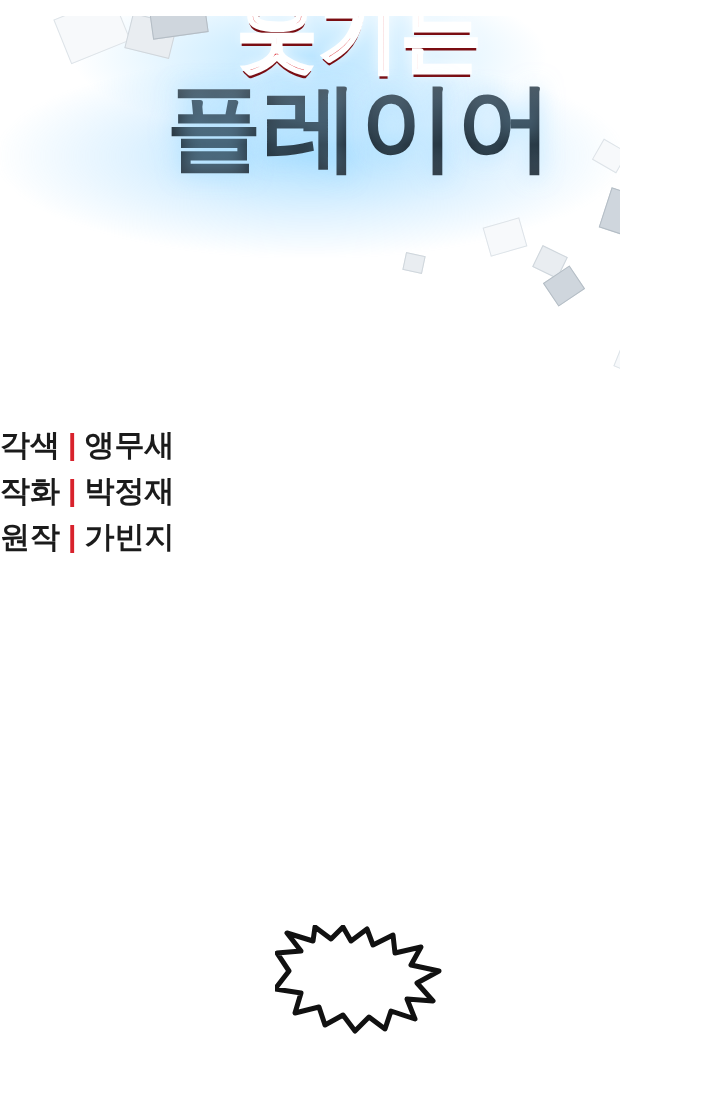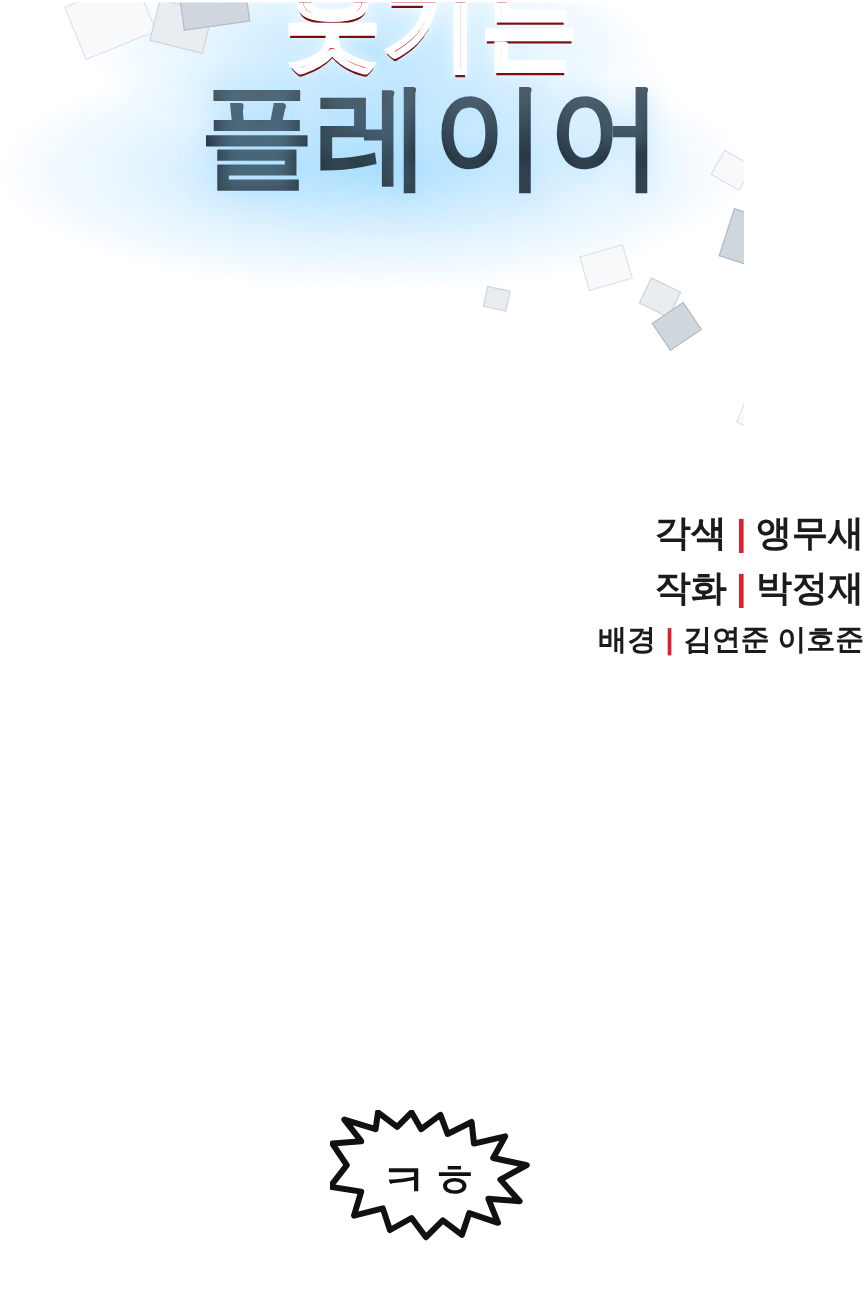--- a/index.html
+++ b/index.html
@@ -11,21 +11,21 @@
     width: 720px;
     height: 1097px;
     position: relative;
     overflow: hidden;
     font-family: "Liberation Sans", sans-serif;
   }
 
   
   .title-area {
     position: absolute;
-    top: 2px;
+    top: 16px;
     left: 0;
     width: 620px;
     height: 400px;
     overflow: hidden;
   }
 
   
   .glow {
     position: absolute;
     left: 50%;
@@ -85,21 +85,21 @@
   }
   .shard.dark { background: #cfd6dd; border-color: #b4bdc5; }
   .shard.light { background: #f7f9fb; border-color: #dde3e8; }
 
   
   .credits {
     position: absolute;
     left: 0;
     top: 430px;
     width: 720px;
-    text-align: right;
+    text-align: left;
     color: #1b1b1b;
   }
   .credit-row {
     display: block;
     width: 100%;
     white-space: nowrap;
     line-height: 1.0;
   }
   .credit-row .role,
   .credit-row .name {
@@ -173,28 +173,27 @@
 </div>
 
 <div class="credits">
 
   <div class="credit-row big">
     <span class="role">각색</span><span class="bar">|</span><span class="name">앵무새</span>
   </div>
   <div class="credit-row big">
     <span class="role">작화</span><span class="bar">|</span><span class="name">박정재</span>
   </div>
+  <div class="credit-row big">
+    <span class="role">원작</span><span class="bar">|</span><span class="name">가빈지</span>
+  </div>
 
-  <div class="credit-row mid">
-    <span class="role">배경</span><span class="bar">|</span><span class="name">김연준 이호준</span>
-  </div>
 
   <div class="gap"></div>
 
 
 </div>
 
 <div class="logo-wrap">
   <svg width="170" height="110" viewBox="0 0 170 110">
     <polygon points="14,46 2,28 26,26 12,8 38,16 40,2 56,14 68,2 76,16 92,4 98,20 118,10 120,28 146,22 136,40 164,46 142,58 158,76 132,74 140,94 116,86 110,104 94,92 80,106 68,90 50,100 44,82 20,88 26,68 0,64" fill="#ffffff" stroke="#111111" stroke-width="5" stroke-linejoin="round"></polygon>
   </svg>
-  <div class="logo-text">ㅋㅎ</div>
 </div>
 
 </body></html>

